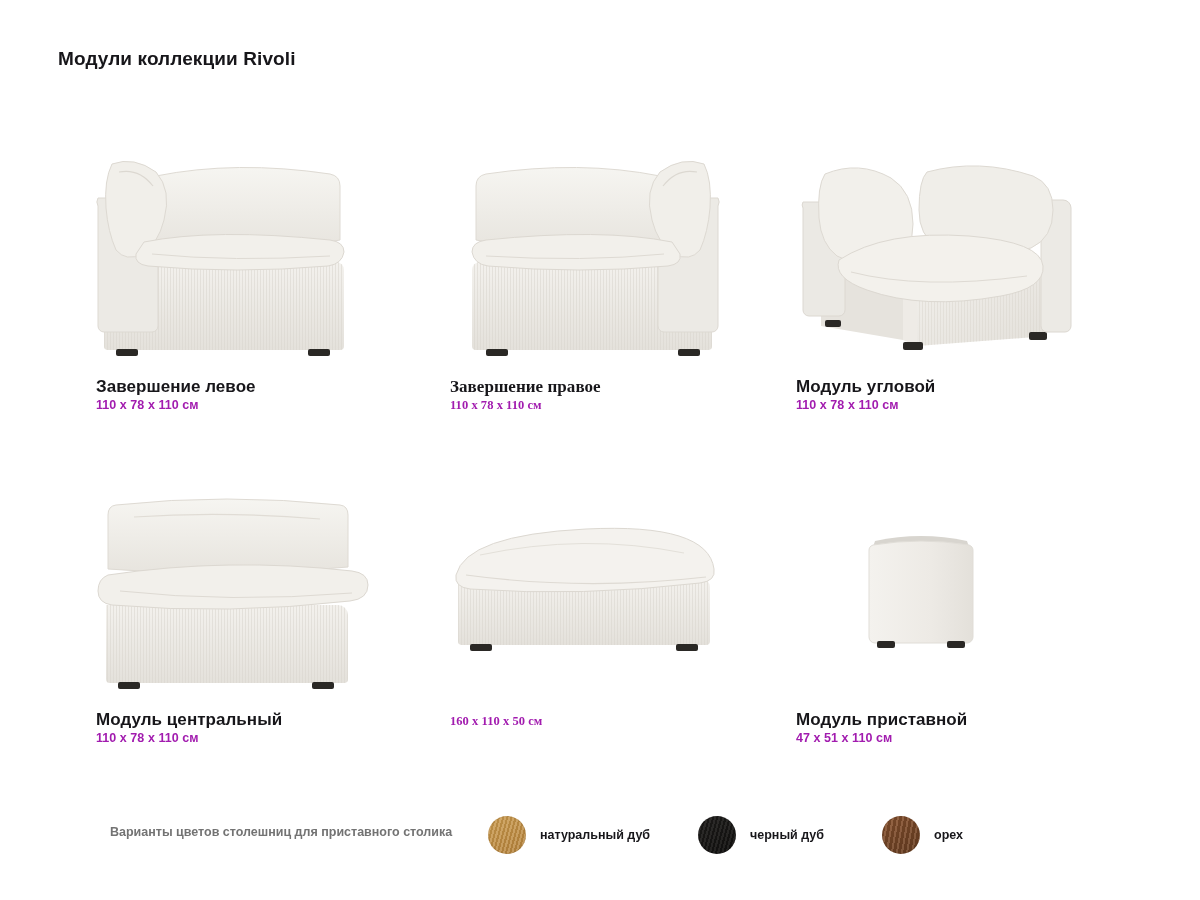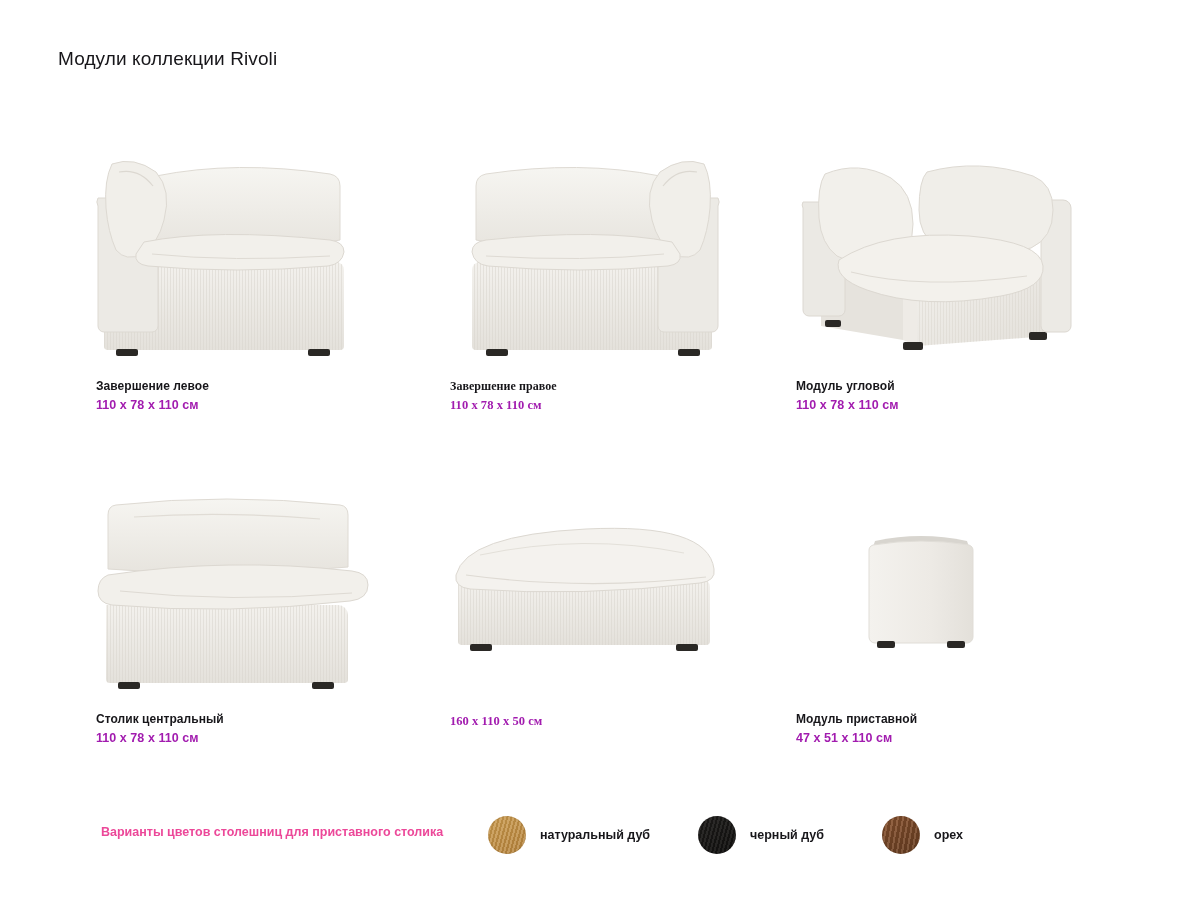--- a/index.html
+++ b/index.html
@@ -7,49 +7,49 @@
     width: 1200px; height: 900px;
     background: #ffffff;
     font-family: "Liberation Sans", sans-serif;
     color: #18171a;
     overflow: hidden;
   }
   .page { position: relative; width: 1200px; height: 900px; background:#fff; }
 
   .page-title {
     position: absolute; left: 58px; top: 48px;
-    font-size: 19px; font-weight: 400; letter-spacing: .1px; color:#17161a;
+    font-size: 19px; font-weight: 700; letter-spacing: .1px; color:#17161a;
   }
 
   .grid { position: absolute; left: 0; top: 140px; width: 1200px; }
   .row { position: relative; height: 333px; }
   .cell { position: absolute; top: 0; width: 355px; height: 333px; }
   .c1 { left: 58px; }
   .c2 { left: 412px; font-family: Liberation Serif, serif; }
   .c3 { left: 758px; }
 
   .figure {
     position: absolute; left: 0; top: 0;
     width: 345px; height: 225px;
     display: flex; align-items: flex-end; justify-content: center;
   }
   .figure svg { display:block; }
 
   .caption { position: absolute; left: 38px; top: 238px; width: 310px; }
-  .cap-name { font-size: 12px; font-weight: 700; color:#17161a; line-height: 17px; letter-spacing: .05px;}
+  .cap-name { font-size: 17px; font-weight: 700; color:#17161a; line-height: 17px; letter-spacing: .05px;}
   .cap-dims { font-size: 12.5px; font-weight: 700; color:#a21caf; line-height: 17px; margin-top: 2px; letter-spacing:.05px;}
 
   
   .legend {
     position: absolute; left: 0; top: 805px; width: 1200px; height: 60px;
     display: flex; align-items: center;
   }
   .legend-label {
-    position: absolute; left: 101px; top: 20px;
-    font-size: 12.5px; font-weight: 700; color:#ec4899;
+    position: absolute; left: 110px; top: 20px;
+    font-size: 12.5px; font-weight: 700; color:#737373;
   }
   .swatch-group { position: absolute; display:flex; align-items:center; gap: 14px; top: 11px; }
   .sg1 { left: 488px; }
   .sg2 { left: 698px; }
   .sg3 { left: 882px; justify-content: flex-end; }
   .swatch {
     width: 38px; height: 38px; border-radius: 50%;
     background-size: cover; flex: 0 0 auto;
     box-shadow: inset 0 0 0 1px rgba(0,0,0,.06);
   }
@@ -185,21 +185,21 @@
             <rect x="226" y="199" width="22" height="7" rx="2" fill="#2a2825"></rect>
 
             <path d="M30 22 q110 -12 224 0 q8 1 8 10 v52 q-120 12 -240 2 V32 q0 -9 8 -10 Z" fill="url(#fabB)" stroke="#dedad3"></path>
             <path d="M48 34 q90 -6 186 2" fill="none" stroke="#e0dcd5" stroke-width="1.2"></path>
 
             <path d="M22 92 q120 -18 244 -4 q16 2 16 14 q0 14 -18 16 Q142 132 26 122 q-14 -2 -14 -14 Q12 96 22 92 Z" fill="#f2f0eb" stroke="#dcd8d1"></path>
             <path d="M34 108 q110 12 232 2" fill="none" stroke="#dedad3" stroke-width="1"></path>
           </svg>
         </div>
         <div class="caption">
-          <div class="cap-name">Столик центральный</div>
+          <div class="cap-name">Модуль центральный</div>
           <div class="cap-dims">110 x 78 x 110 см</div>
         </div>
       </div>
 
       <div class="cell c2">
         <div class="figure">
           <svg width="290" height="215" viewBox="0 0 290 215">
 
             <path d="M18 96 H262 a8 8 0 0 1 8 8 V158 a4 4 0 0 1 -4 4 H22 a4 4 0 0 1 -4 -4 Z" fill="url(#fabA)"></path>
             <path d="M18 96 H262 a8 8 0 0 1 8 8 V158 a4 4 0 0 1 -4 4 H22 a4 4 0 0 1 -4 -4 Z" fill="url(#ribA)"></path>

